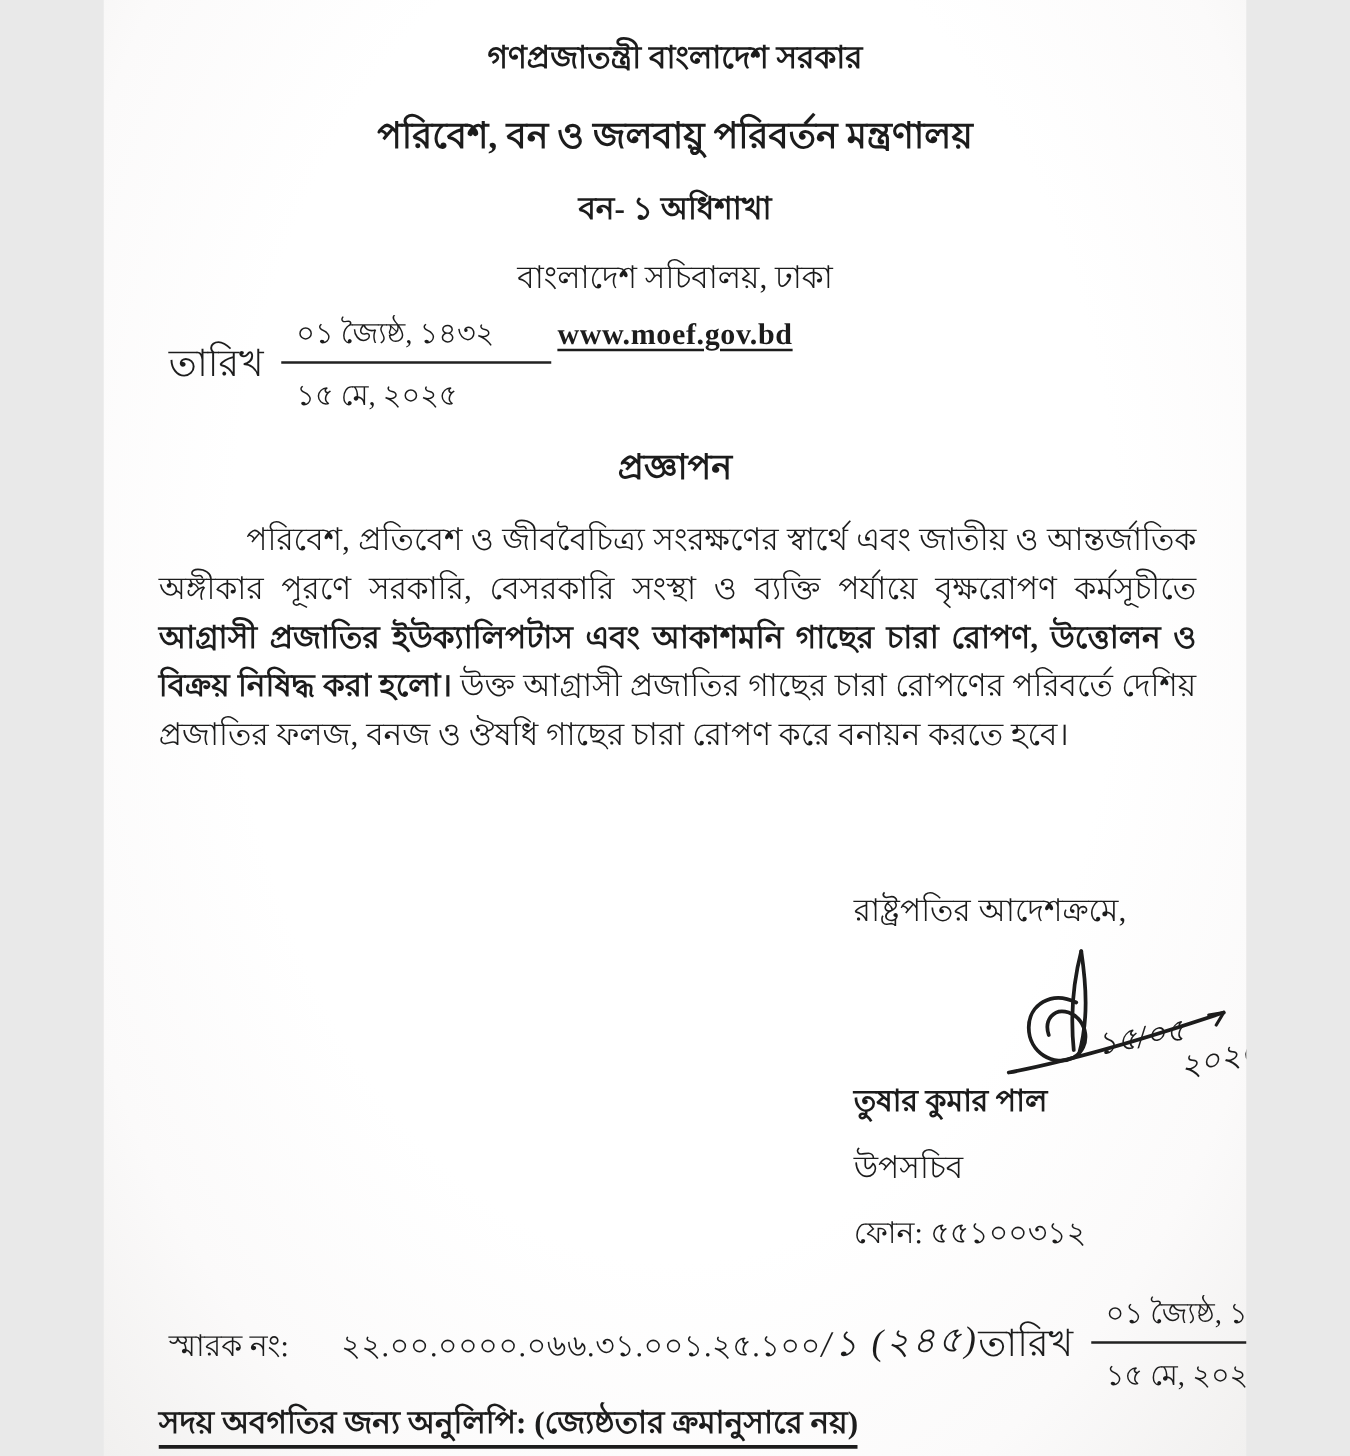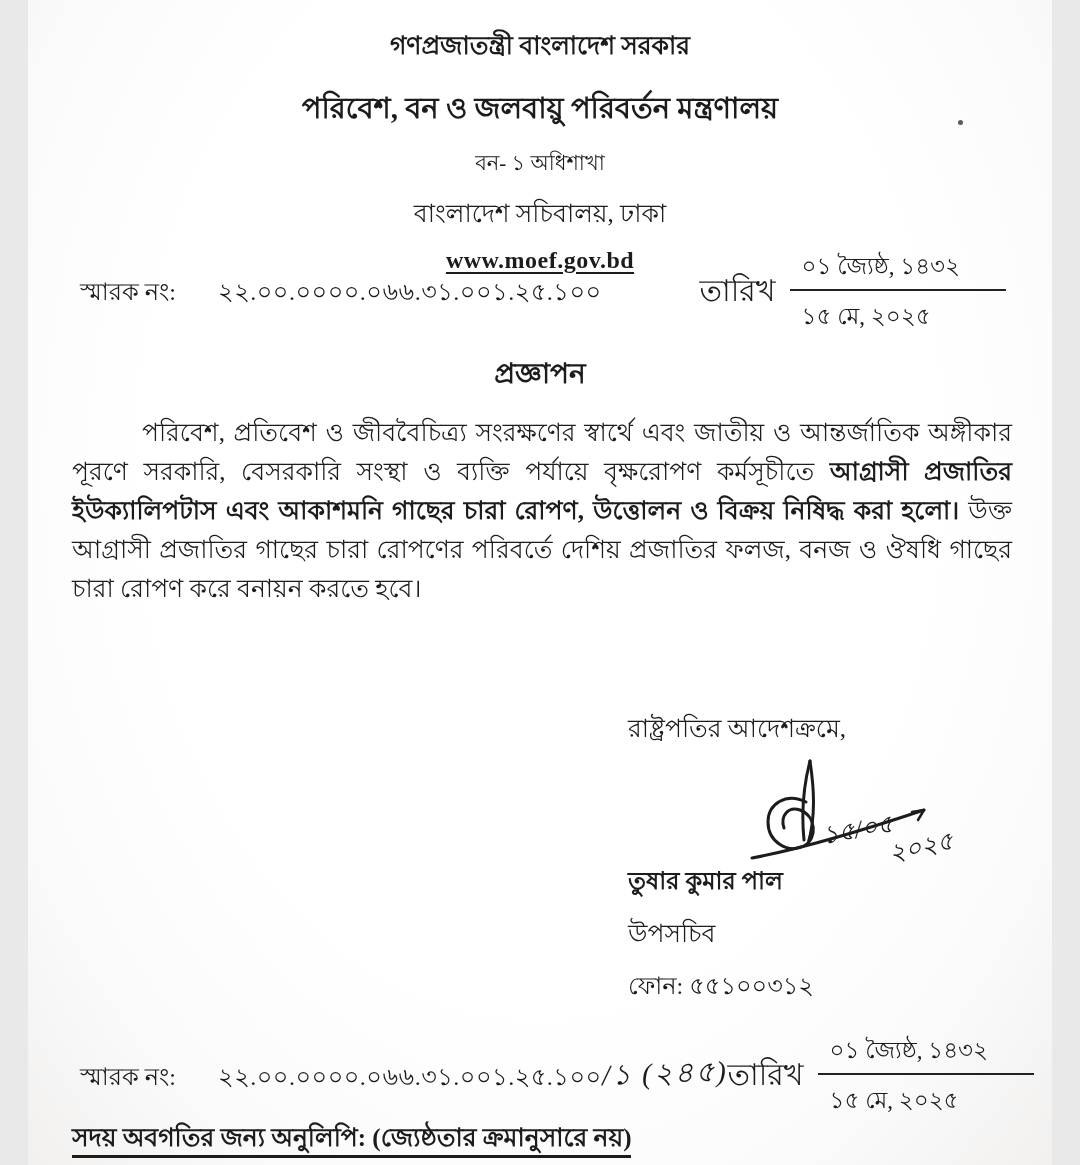--- a/index.html
+++ b/index.html
@@ -2,40 +2,40 @@
 <html><head>
 <meta charset="utf-8">
 <style>
   html, body {
     margin: 0;
     padding: 0;
     background: #e9e9e9;
   }
   .page {
     position: relative;
-    width: 1024px;
+    width: 914px;
     height: 1165px;
     margin: 0 auto;
     background:
       radial-gradient(ellipse at 50% 40%, #ffffff 55%, #fbfafa 80%, #f1f0ef 100%);
     color: #1c1c1c;
     font-family: "Liberation Serif", "DejaVu Serif", serif;
     overflow: hidden;
   }
   
   .header {
     position: absolute;
     top: 26px;
     left: 0;
     width: 100%;
     text-align: center;
   }
   .header .h-line1 { font-size: 25px; font-weight: 700; margin-bottom: 16px; }
   .header .h-line2 { font-size: 29px; font-weight: 700; margin-bottom: 13px; }
-  .header .h-line3 { font-size: 21px; font-weight: 400; margin-bottom: 12px; }
+  .header .h-line3 { font-size: 25px; font-weight: 700; margin-bottom: 12px; }
   .header .h-line4 { font-size: 25px; font-weight: 500; margin-bottom: 10px; }
   .header .h-site  {
     font-size: 24px; font-weight: 700;
     text-decoration: underline;
     text-underline-offset: 4px;
     letter-spacing: 0.5px;
   }
   .artifact-dot {
     position: absolute;
     top: 120px; left: 930px;
@@ -145,24 +145,20 @@
     <div class="h-line1">গণপ্রজাতন্ত্রী বাংলাদেশ সরকার</div>
     <div class="h-line2">পরিবেশ, বন ও জলবায়ু পরিবর্তন মন্ত্রণালয়</div>
     <div class="h-line3">বন- ১ অধিশাখা</div>
     <div class="h-line4">বাংলাদেশ সচিবালয়, ঢাকা</div>
     <div class="h-site">www.moef.gov.bd</div>
   </div>
 
   <div class="artifact-dot"></div>
 
   <div class="memo-row memo-row-top">
-    <div class="memo-left">
-      <span class="memo-label">স্মারক নং:</span>
-      <span class="memo-number">২২.০০.০০০০.০৬৬.৩১.০০১.২৫.১০০</span>
-    </div>
     <div class="date-block">
       <span class="date-label">তারিখ</span>
       <span class="date-frac">
         <div class="date-top">০১ জ্যৈষ্ঠ, ১৪৩২</div>
         <div class="date-bottom">১৫ মে, ২০২৫</div>
       </span>
     </div>
   </div>
 
   <div class="doc-title">প্রজ্ঞাপন</div>

